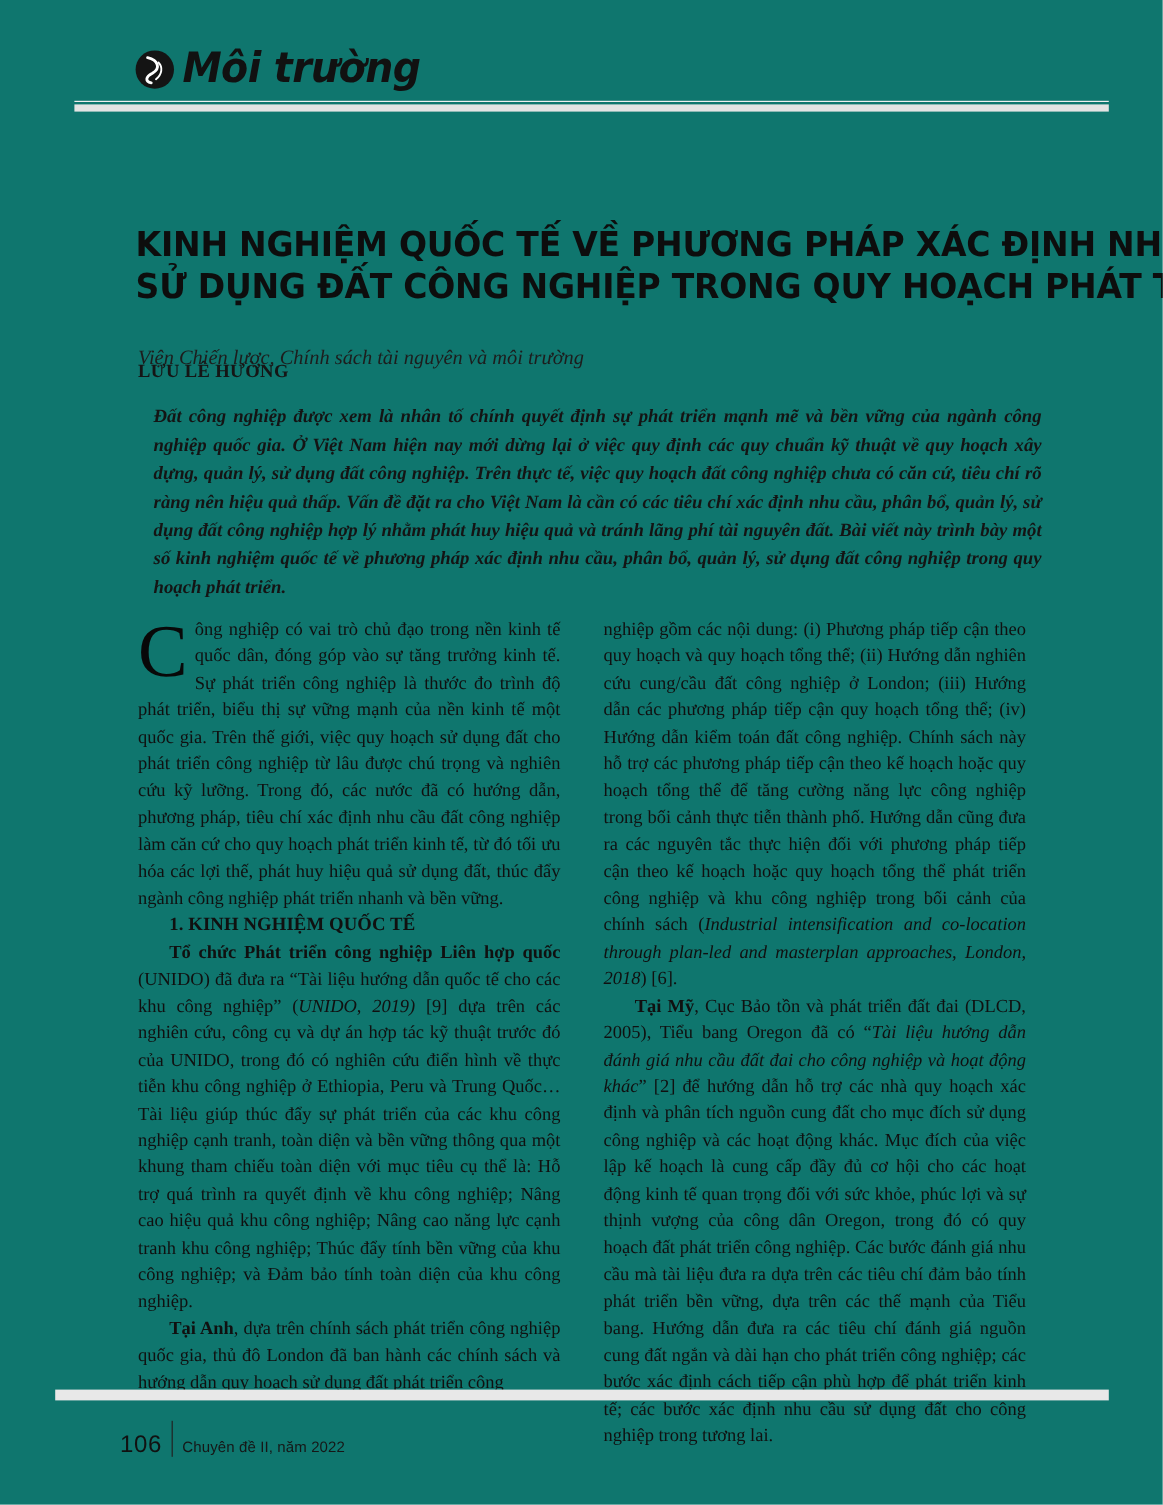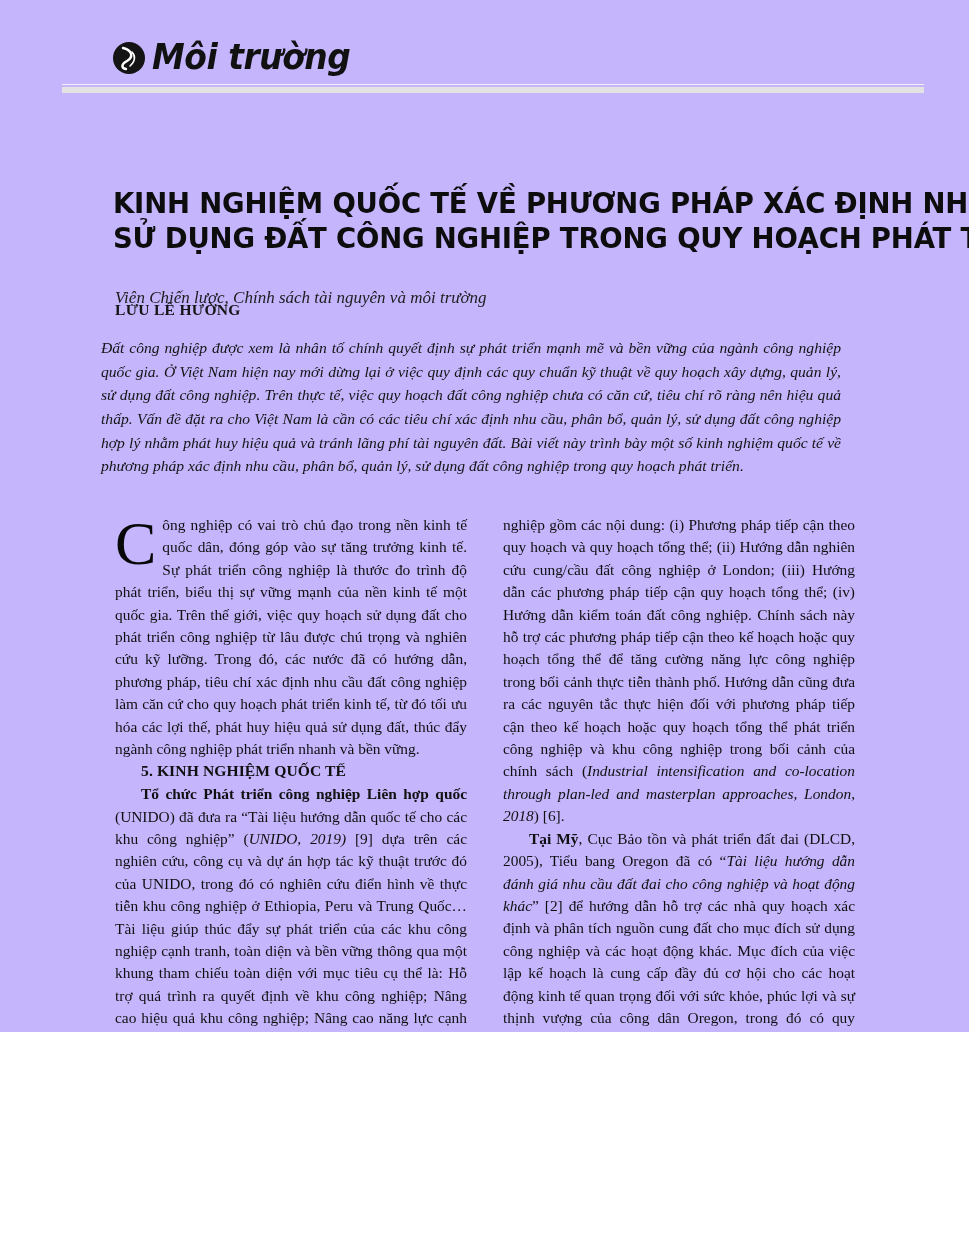--- a/index.html
+++ b/index.html
@@ -7,23 +7,23 @@
     padding: 0;
     background: #ffffff;
   }
   body {
     font-family: "Liberation Serif", "DejaVu Serif", serif;
     color: #1b1b1b;
   }
   .page {
     position: relative;
     width: 969px;
-    height: 1032px;
+    height: 1254px;
     margin: 0 auto;
-    background: #c4b5fd;
+    background: #0f766e;
     overflow: hidden;
     box-sizing: border-box;
   }
 
   
   .masthead {
     position: absolute;
     left: 112px;
     top: 40px;
     display: flex;
@@ -100,26 +100,26 @@
     top: 288px;
     font-family: "Liberation Serif", serif;
     font-style: italic;
     font-size: 17px;
     color: #1d1d1d;
   }
 
   
   .abstract {
     position: absolute;
-    left: 101px;
+    left: 128px;
     top: 336px;
     width: 740px;
     font-family: "Liberation Serif", serif;
     font-style: italic;
-    font-weight: normal;
+    font-weight: bold;
     font-size: 15.6px;
     line-height: 1.52;
     text-align: justify;
     color: #141414;
   }
 
   
   .columns {
     position: absolute;
     left: 115px;
@@ -230,24 +230,25 @@
   <div class="author">LƯU LÊ HƯỜNG</div>
   <div class="affiliation">Viện Chiến lược, Chính sách tài nguyên và môi trường</div>
 
   <div class="abstract">Đất công nghiệp được xem là nhân tố chính quyết định sự phát triển mạnh mẽ và bền vững của ngành công nghiệp quốc gia. Ở Việt Nam hiện nay mới dừng lại ở việc quy định các quy chuẩn kỹ thuật về quy hoạch xây dựng, quản lý, sử dụng đất công nghiệp. Trên thực tế, việc quy hoạch đất công nghiệp chưa có căn cứ, tiêu chí rõ ràng nên hiệu quả thấp. Vấn đề đặt ra cho Việt Nam là cần có các tiêu chí xác định nhu cầu, phân bổ, quản lý, sử dụng đất công nghiệp hợp lý nhằm phát huy hiệu quả và tránh lãng phí tài nguyên đất. Bài viết này trình bày một số kinh nghiệm quốc tế về phương pháp xác định nhu cầu, phân bổ, quản lý, sử dụng đất công nghiệp trong quy hoạch phát triển.</div>
 
   <div class="columns">
 
     <div class="col">
       <p class="dropcap-para no-indent"><span class="dropcap">C</span><span>ông nghiệp có vai trò chủ đạo trong nền kinh tế quốc dân, đóng góp vào sự tăng trưởng kinh tế. Sự phát triển công nghiệp là thước đo trình độ phát triển, biểu thị sự vững mạnh của nền kinh tế một quốc gia. Trên thế giới, việc quy hoạch sử dụng đất cho phát triển công nghiệp từ lâu được chú trọng và nghiên cứu kỹ lưỡng. Trong đó, các nước đã có hướng dẫn, phương pháp, tiêu chí xác định nhu cầu đất công nghiệp làm căn cứ cho quy hoạch phát triển kinh tế, từ đó tối ưu hóa các lợi thế, phát huy hiệu quả sử dụng đất, thúc đẩy ngành công nghiệp phát triển nhanh và bền vững.</span></p>
 
-      <p class="section-head">5. KINH NGHIỆM QUỐC TẾ</p>
+      <p class="section-head">1. KINH NGHIỆM QUỐC TẾ</p>
 
       <p><span class="lead">Tổ chức Phát triển công nghiệp Liên hợp quốc</span><span> (UNIDO) đã đưa ra “Tài liệu hướng dẫn quốc tế cho các khu công nghiệp” (</span><span class="ital">UNIDO, 2019)</span><span> [9] dựa trên các nghiên cứu, công cụ và dự án hợp tác kỹ thuật trước đó của UNIDO, trong đó có nghiên cứu điển hình về thực tiễn khu công nghiệp ở Ethiopia, Peru và Trung Quốc… Tài liệu giúp thúc đẩy sự phát triển của các khu công nghiệp cạnh tranh, toàn diện và bền vững thông qua một khung tham chiếu toàn diện với mục tiêu cụ thể là: Hỗ trợ quá trình ra quyết định về khu công nghiệp; Nâng cao hiệu quả khu công nghiệp; Nâng cao năng lực cạnh tranh khu công nghiệp; Thúc đẩy tính bền vững của khu công nghiệp; và Đảm bảo tính toàn diện của khu công nghiệp.</span></p>
 
+      <p><span class="lead">Tại Anh</span><span>, dựa trên chính sách phát triển công nghiệp quốc gia, thủ đô London đã ban hành các chính sách và hướng dẫn quy hoạch sử dụng đất phát triển công</span></p>
     </div>
 
     <div class="col">
       <p class="no-indent"><span>nghiệp gồm các nội dung: (i) Phương pháp tiếp cận theo quy hoạch và quy hoạch tổng thể; (ii) Hướng dẫn nghiên cứu cung/cầu đất công nghiệp ở London; (iii) Hướng dẫn các phương pháp tiếp cận quy hoạch tổng thể; (iv) Hướng dẫn kiểm toán đất công nghiệp. Chính sách này hỗ trợ các phương pháp tiếp cận theo kế hoạch hoặc quy hoạch tổng thể để tăng cường năng lực công nghiệp trong bối cảnh thực tiễn thành phố. Hướng dẫn cũng đưa ra các nguyên tắc thực hiện đối với phương pháp tiếp cận theo kế hoạch hoặc quy hoạch tổng thể phát triển công nghiệp và khu công nghiệp trong bối cảnh của chính sách (</span><span class="ital">Industrial intensification and co-location through plan-led and masterplan approaches, London, 2018</span><span>) [6].</span></p>
 
       <p><span class="lead">Tại Mỹ</span><span>, Cục Bảo tồn và phát triển đất đai (DLCD, 2005), Tiểu bang Oregon đã có “</span><span class="ital">Tài liệu hướng dẫn đánh giá nhu cầu đất đai cho công nghiệp và hoạt động khác</span><span>” [2] để hướng dẫn hỗ trợ các nhà quy hoạch xác định và phân tích nguồn cung đất cho mục đích sử dụng công nghiệp và các hoạt động khác. Mục đích của việc lập kế hoạch là cung cấp đầy đủ cơ hội cho các hoạt động kinh tế quan trọng đối với sức khỏe, phúc lợi và sự thịnh vượng của công dân Oregon, trong đó có quy hoạch đất phát triển công nghiệp. Các bước đánh giá nhu cầu mà tài liệu đưa ra dựa trên các tiêu chí đảm bảo tính phát triển bền vững, dựa trên các thế mạnh của Tiểu bang. Hướng dẫn đưa ra các tiêu chí đánh giá nguồn cung đất ngắn và dài hạn cho phát triển công nghiệp; các bước xác định cách tiếp cận phù hợp để phát triển kinh tế; các bước xác định nhu cầu sử dụng đất cho công nghiệp trong tương lai.</span></p>
     </div>
 
   </div>
 

